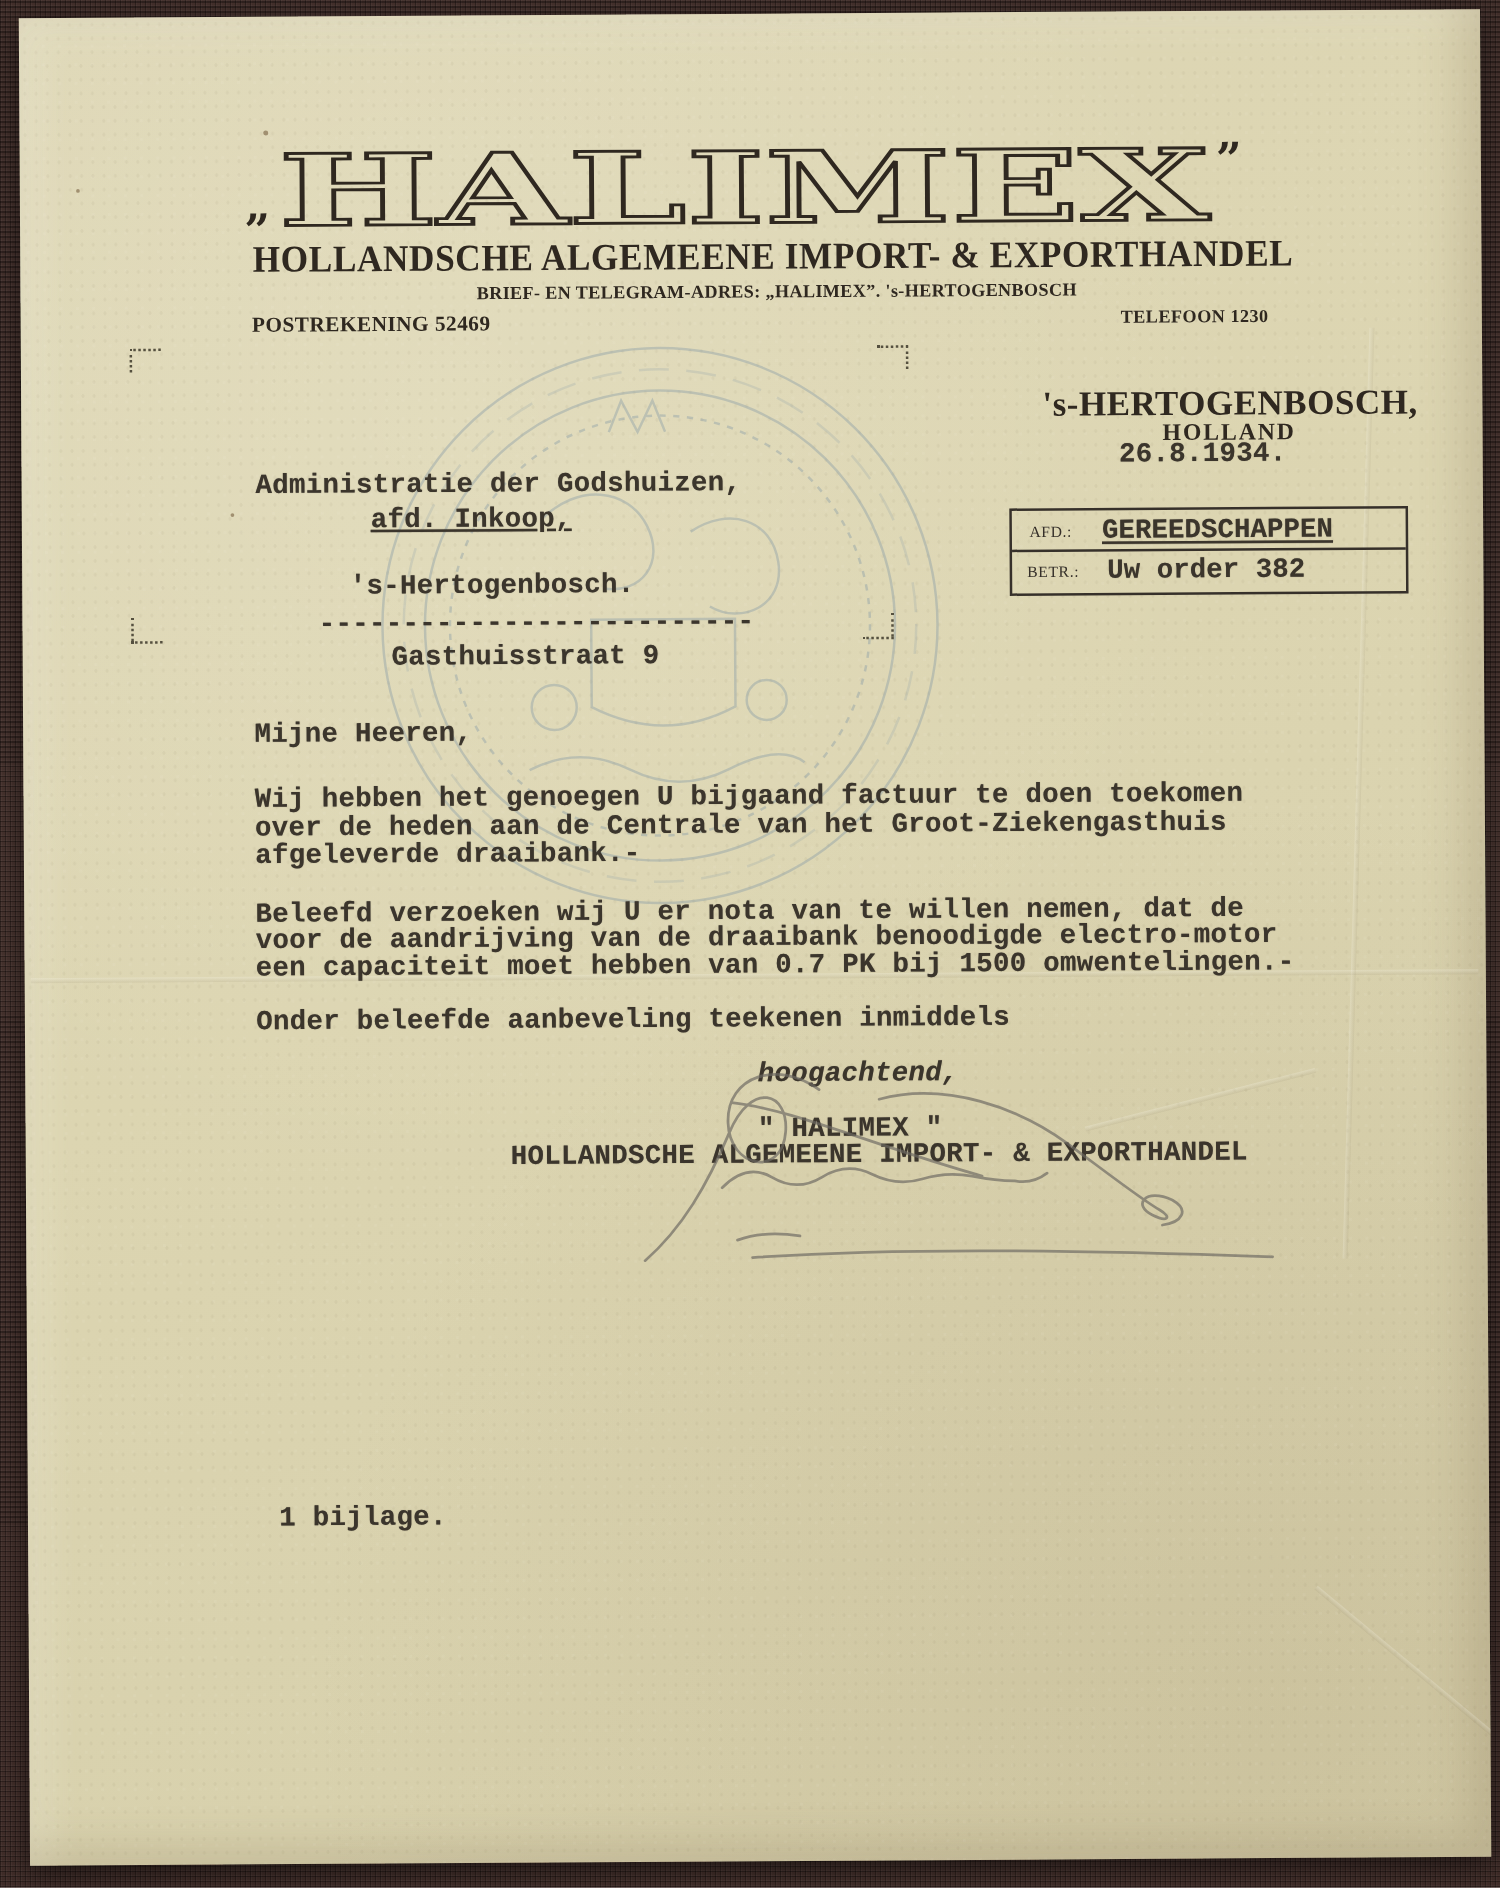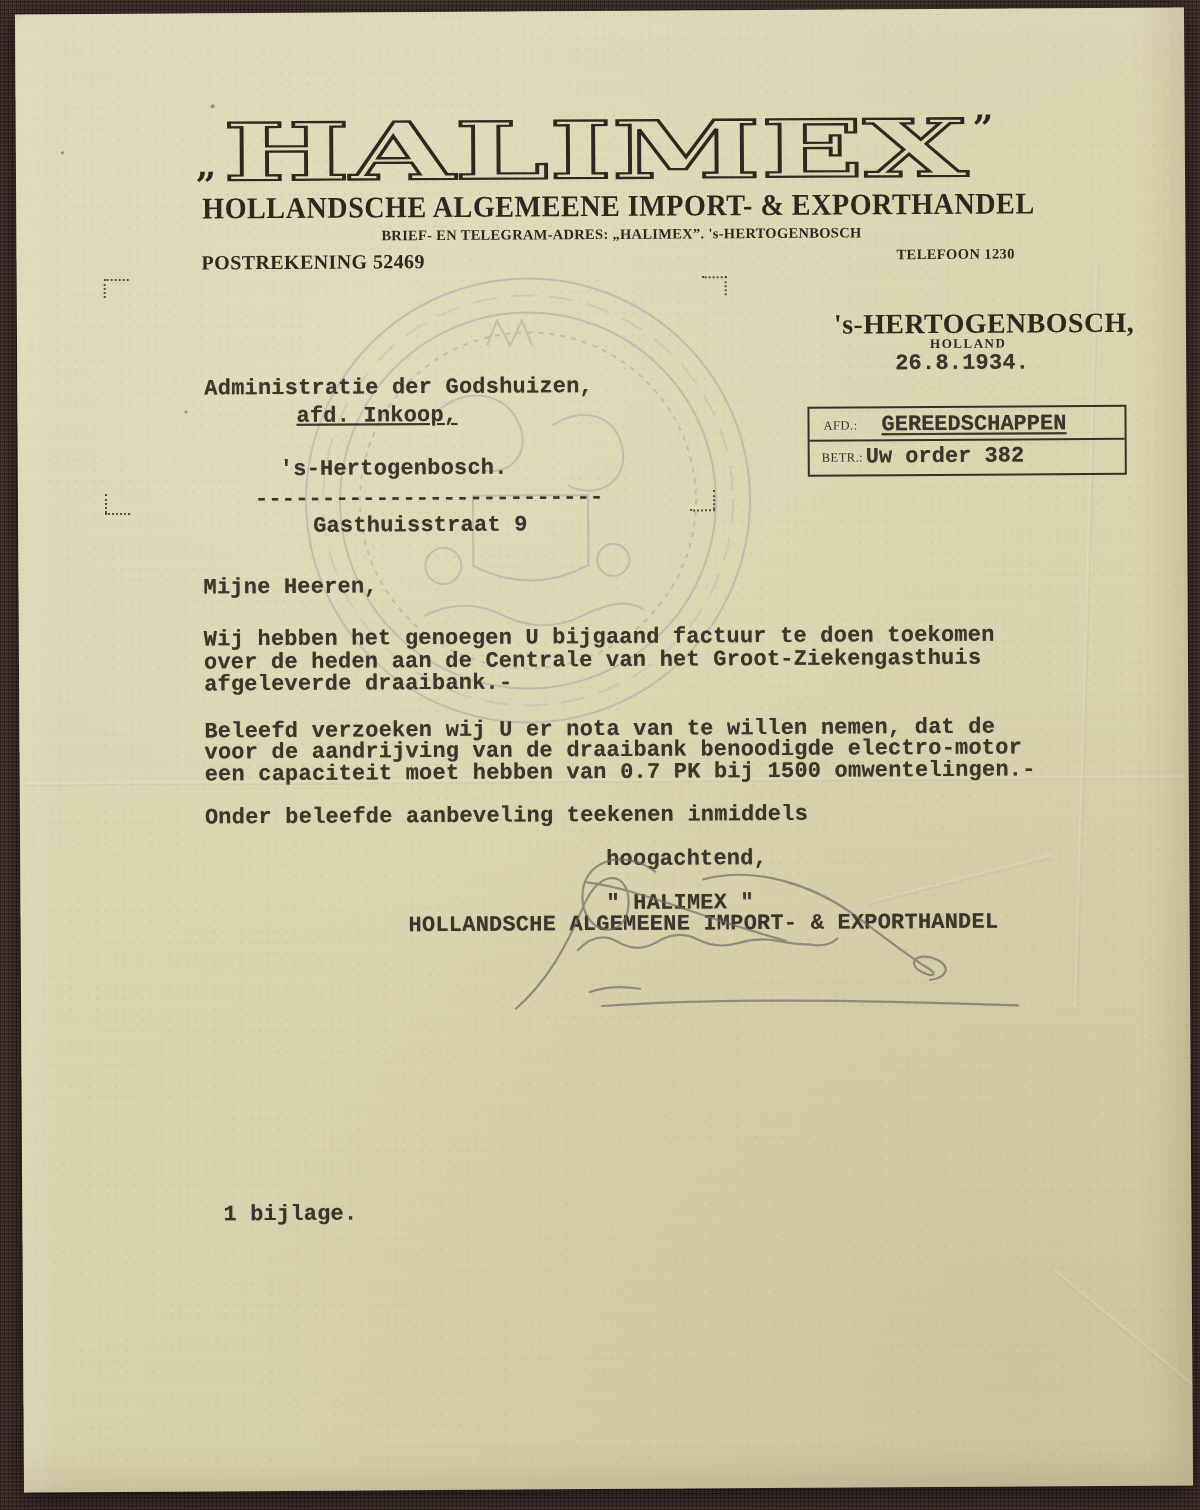--- a/index.html
+++ b/index.html
@@ -44,24 +44,24 @@
   .logo-quote { position:absolute; font-family:"DejaVu Serif", serif; font-weight:700;
     font-size:36px; line-height:1; color:#2f2820; }
   .logo-svg { position:absolute; }
   .logo-svg text {
     font-family:"DejaVu Serif", serif; font-weight:700; font-size:79px;
     fill:none; stroke:#2f2820; stroke-width:2.3px;
   }
   .subtitle { left:201px; top:189px; font-size:30px; letter-spacing:0.5px;
     transform:scaleX(0.94); transform-origin:0 0; }
   .telegram { left:380px; top:227px; font-size:14.5px; letter-spacing:0.3px; }
-  .postrek  { left:200px; top:249px; font-size:20px; letter-spacing:0.4px; }
+  .postrek  { left:200px; top:249px; font-size:17px; letter-spacing:0.4px; }
   .telefoon { left:895px; top:249px; font-size:14.5px; letter-spacing:0.4px; }
   .city     { left:832px; top:311px; font-size:28px; letter-spacing:0.4px; }
-  .country  { left:928px; top:339px; font-size:13px; letter-spacing:1.5px; }
+  .country  { left:928px; top:339px; font-size:19px; letter-spacing:1.5px; }
 
   
   .refbox { position:absolute; left:805px; top:408px; width:315px; height:66px;
     border:2px solid #36302a; }
   .refdivider { position:absolute; left:0; top:31px; width:100%; height:2px; background:#36302a; }
   .reflabel { position:absolute; font-family:"Liberation Serif", serif; font-weight:400;
     font-size:12.5px; letter-spacing:0.5px; color:#36302a; }
   .refvalue { position:absolute; font-family:"Liberation Mono", monospace; font-weight:700;
     font-size:22px; color:#3b352c; white-space:pre; text-shadow:0 0 0.7px rgba(59,53,44,0.55); }
   .underlined { text-decoration:underline; text-decoration-thickness:2px; text-underline-offset:3px; }
@@ -141,32 +141,32 @@
 
       <div class="p city">'s-HERTOGENBOSCH,</div>
       <div class="p country">HOLLAND</div>
       <div class="t" style="left:893px; top:353px;">26.8.1934.</div>
 
       <div class="refbox">
         <span class="reflabel" style="left:14px; top:10px;">AFD.:</span>
         <span class="refvalue underlined" style="left:72px; top:4px;">GEREEDSCHAPPEN</span>
         <div class="refdivider"></div>
         <span class="reflabel" style="left:12px; top:42px;">BETR.:</span>
-        <span class="refvalue" style="left:56px; top:36px;">Uw order 382</span>
+        <span class="refvalue" style="left:76px; top:36px;">Uw order 382</span>
       </div>
 
       <div class="t" style="left:200px; top:573px;">Mijne Heeren,</div>
       <div class="t" style="left:200px; top:625px;">Wij hebben het genoegen U bijgaand factuur te doen toekomen</div>
       <div class="t" style="left:200px; top:648px;">over de heden aan de Centrale van het Groot-Ziekengasthuis</div>
       <div class="t" style="left:200px; top:670px;">afgeleverde draaibank.-</div>
       <div class="t" style="left:200px; top:717px;">Beleefd verzoeken wij U er nota van te willen nemen, dat de</div>
       <div class="t" style="left:200px; top:738px;">voor de aandrijving van de draaibank benoodigde electro-motor</div>
       <div class="t" style="left:200px; top:760px;">een capaciteit moet hebben van 0.7 PK bij 1500 omwentelingen.-</div>
       <div class="t" style="left:200px; top:803px;">Onder beleefde aanbeveling teekenen inmiddels</div>
-      <div class="t" style="left:601px; top:847px;">hoogachtend,</div>
+      <div class="t" style="left:601px; top:847px;font-style:italic;">hoogachtend,</div>
       <div class="t" style="left:601px; top:891px;">" HALIMEX "</div>
       <div class="t" style="left:403px; top:912px;">HOLLANDSCHE ALGEMEENE IMPORT- &amp; EXPORTHANDEL</div>
 
       <svg class="signature" width="580" height="200" viewBox="0 0 580 200">
         <path d="M170,42 C138,18 96,30 97,68 C98,105 140,112 143,76 C146,44 116,34 98,76 C80,118 60,152 30,178"></path>
         <path d="M100,52 C150,58 210,86 300,112"></path>
         <path d="M92,120 Q112,100 132,112 T172,112 T212,110 T252,114 T292,112 T326,116 C336,118 344,116 352,110"></path>
         <path d="M218,50 C272,36 330,58 368,86 C400,110 428,132 442,140 C452,146 448,150 436,144 C420,136 430,122 452,132 C466,140 460,150 444,152"></path>
         <path d="M104,162 C118,157 136,156 154,159"></path>
         <path d="M116,176 C230,169 360,171 532,178" stroke-width="2.6"></path>

